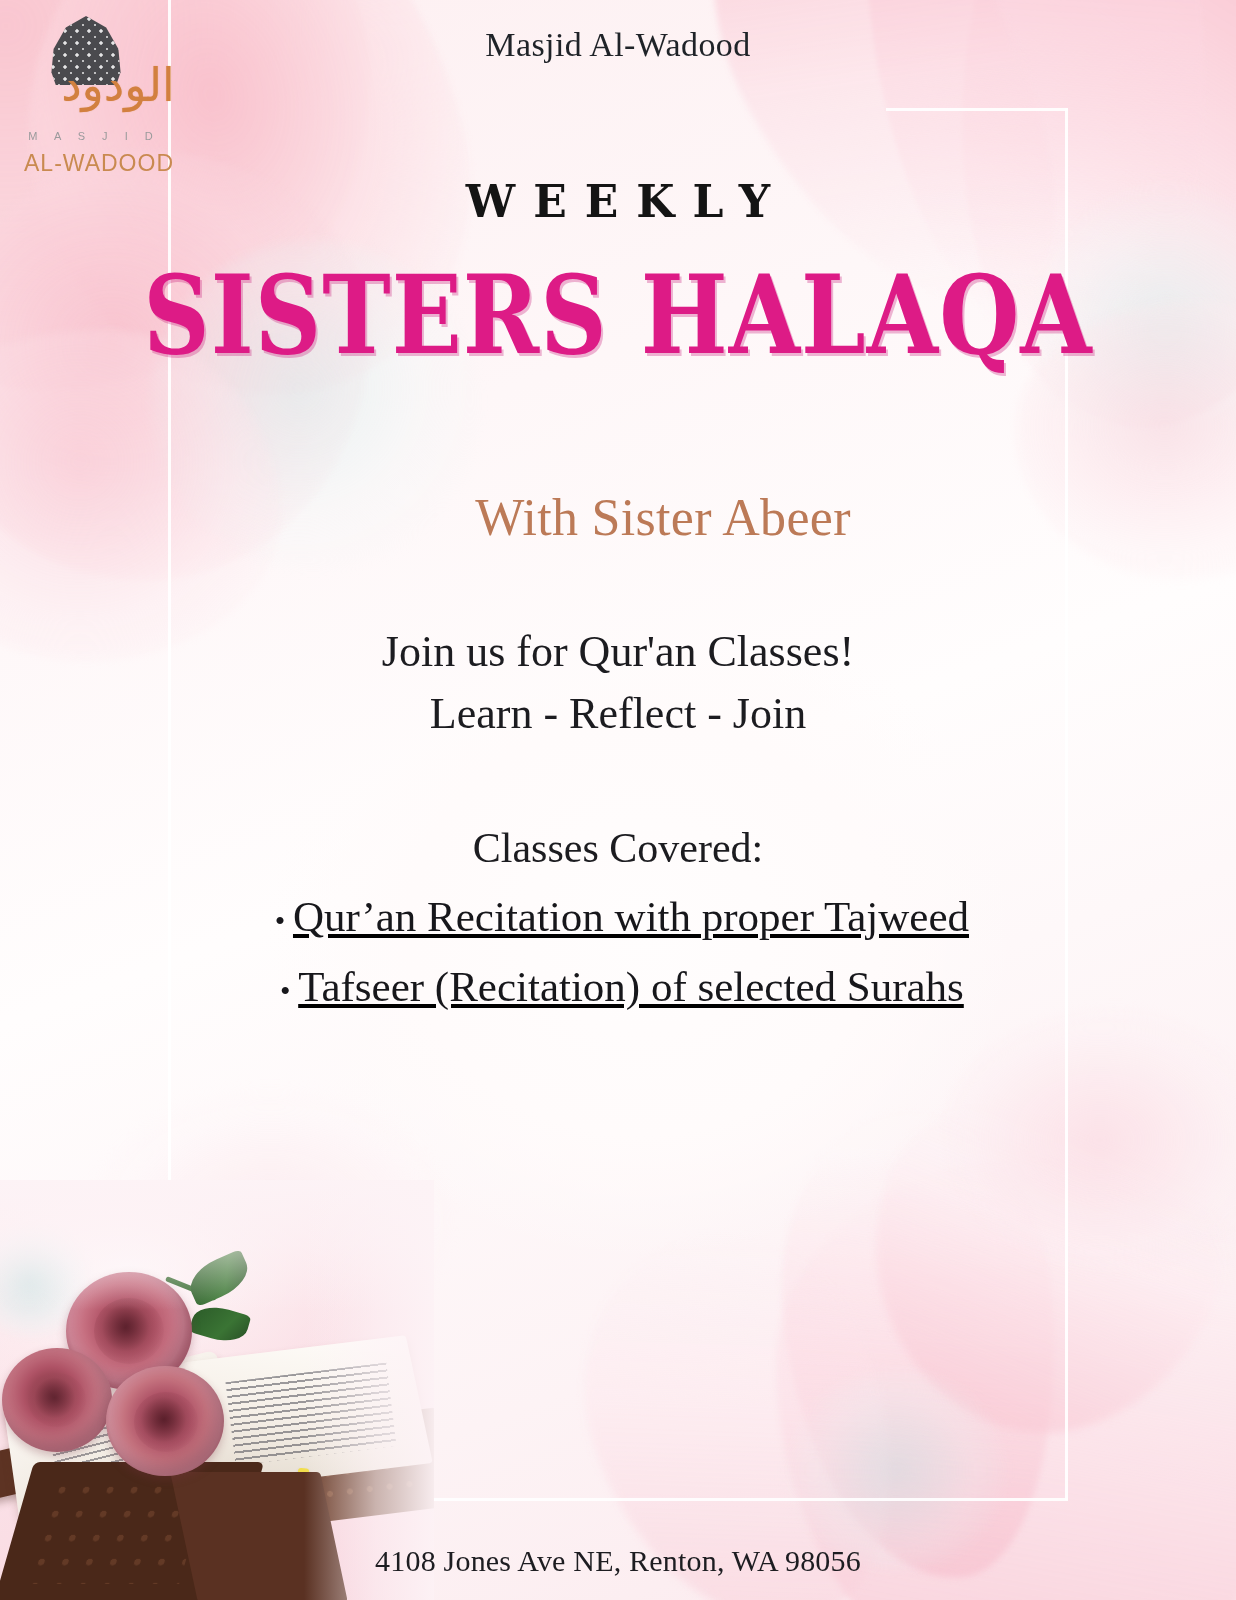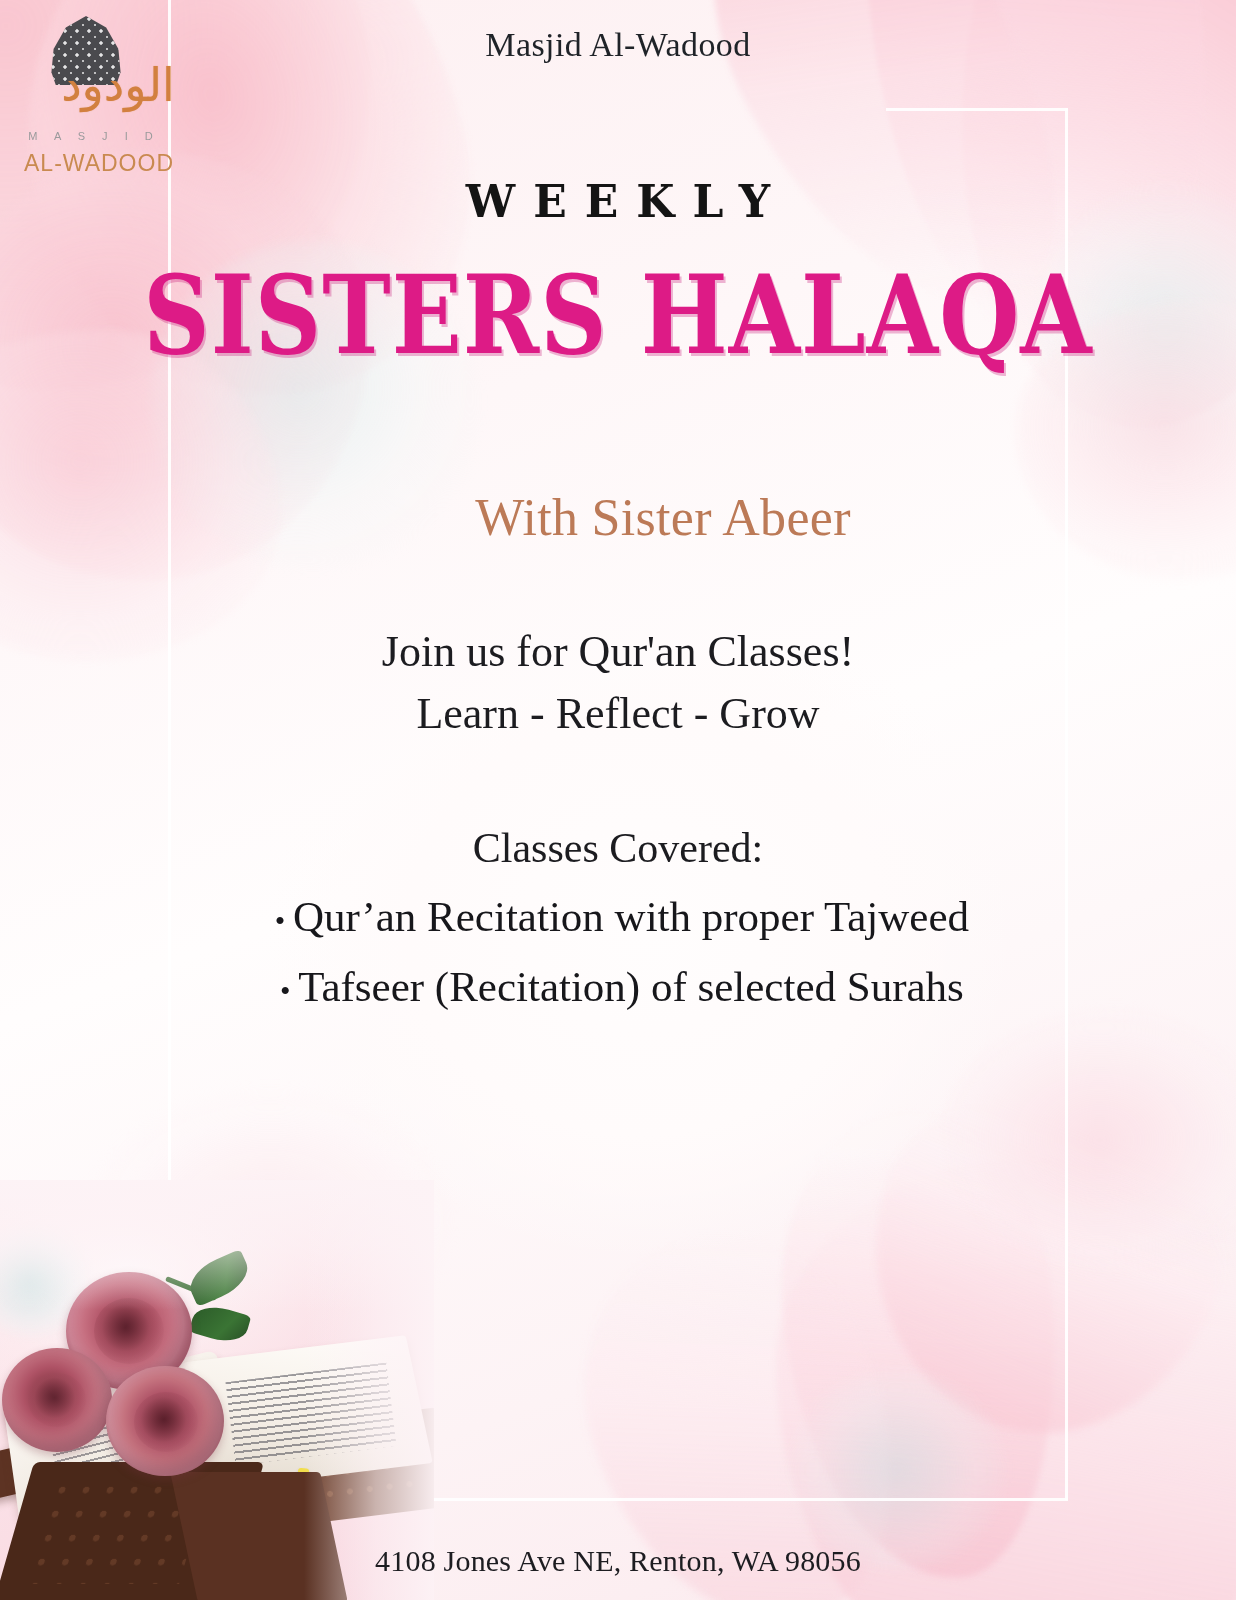--- a/index.html
+++ b/index.html
@@ -135,21 +135,21 @@
 
   .join{position:absolute;left:0;top:626px;width:1236px;text-align:center;
         font-size:44px;color:#1c1c20;}
   .motto{position:absolute;left:0;top:688px;width:1236px;text-align:center;
         font-size:44px;color:#1c1c20;}
 
   .subj-head{position:absolute;left:0;top:824px;width:1236px;text-align:center;
         font-size:42px;color:#1c1c20;}
 
   #subject-list{position:absolute;left:168px;top:884px;width:900px;
-        list-style:none;margin:0;padding:0;}
+        list-style:none;margin:0;padding:0;text-decoration:underline;}
   #subject-list li{position:relative;text-align:center;
         font-size:43px;color:#17171b;line-height:66px;white-space:nowrap;}
   #subject-list li .bullet{display:inline-block;width:26px;
         font-size:30px;vertical-align:middle;line-height:66px;color:#17171b;}
 
   .address{position:absolute;left:0;top:1544px;width:1236px;text-align:center;
         font-size:30px;color:#1d1d21;letter-spacing:.2px;}
 
   
   #quran-photo{position:absolute;left:-6px;bottom:0;width:440px;height:420px;overflow:hidden;}
@@ -263,21 +263,21 @@
 
   <div class="weekly">WEEKLY</div>
 
   <div class="halaqa">SISTERS HALAQA</div>
 
 
   <div class="who">With Sister Abeer</div>
 
   <div class="join">Join us for Qur'an Classes!</div>
 
-  <div class="motto">Learn - Reflect - Grow</div>
+  <div class="motto">Learn - Reflect - Join</div>
 
   <div class="subj-head">Classes Covered:</div>
 
   <ul id="subject-list">
       <li><span class="bullet">•</span><span>Qur’an Recitation with proper Tajweed</span></li>
       <li><span class="bullet">•</span><span>Tafseer (Recitation) of selected Surahs</span></li>
     </ul>
 
   <div id="quran-photo">
     <div class="ph-bg"></div>

